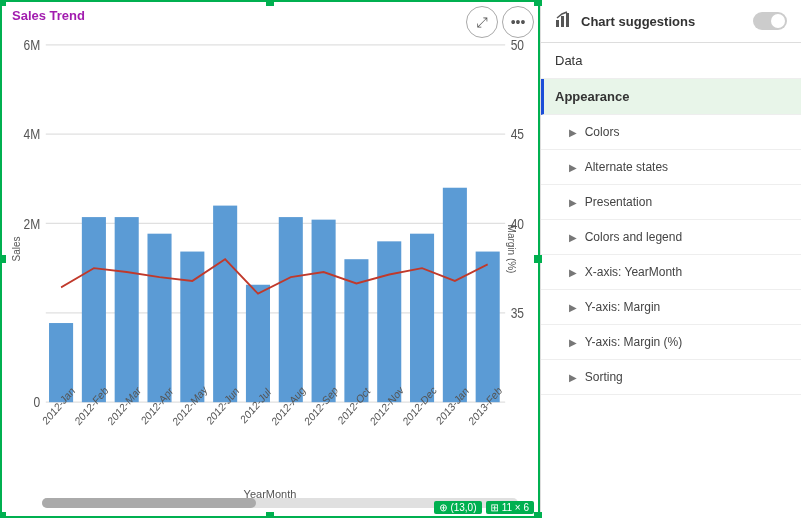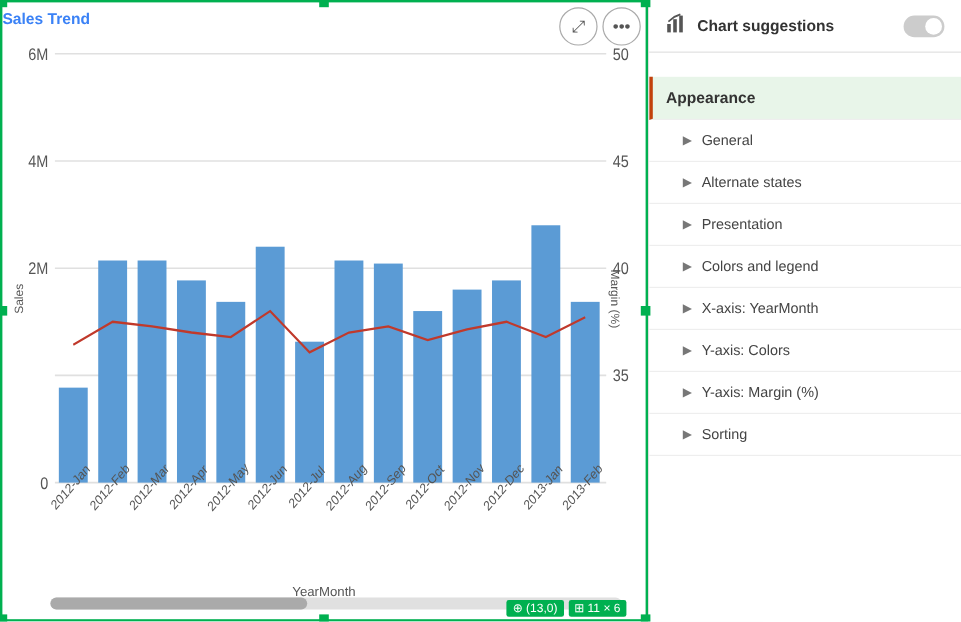--- a/index.html
+++ b/index.html
@@ -10,22 +10,22 @@
       width: 540px;
       height: 518px;
       position: relative;
       border: 2px solid #00b050;
       background: #fff;
     }
 
     .chart-title {
       font-weight: bold;
       font-size: 13px;
-      padding: 6px 0;
-      color: #3b82f6;
+      padding: 6px 10px;
+      color: #a21caf;
     }
 
     
     .chart-toolbar {
       position: absolute;
       top: 4px;
       right: 4px;
       display: flex;
       gap: 4px;
       z-index: 10;
@@ -97,21 +97,21 @@
       width: 45%;
       height: 100%;
       background: #aaa;
       border-radius: 5px;
     }
 
     
     .chart-status {
       position: absolute;
       bottom: 2px;
-      right: 16px;
+      right: 4px;
       display: flex;
       gap: 4px;
       align-items: flex-start;
     }
     .status-badge {
       background: #00b050;
       color: #fff;
       font-size: 10px;
       padding: 1px 5px;
       border-radius: 2px;
@@ -181,24 +181,23 @@
       align-items: center;
       padding: 10px 14px;
       border-bottom: 1px solid #eee;
       cursor: pointer;
       font-size: 13px;
       color: #333;
     }
 
     .menu-item.active {
       background: #e8f5e9;
-      border-left: 3px solid #c2410c;
+      border-left: 3px solid #1d4ed8;
       padding-left: 11px;
       font-weight: 600;
-      margin-top: 20px;
     }
 
     .menu-item.sub {
       padding-left: 28px;
       font-size: 12px;
       color: #444;
     }
 
     .menu-item.sub .chevron {
       margin-right: 8px;
@@ -346,46 +345,49 @@
         </svg>
       </span>
       <span>Chart suggestions</span>
     </div>
     <div class="toggle">
       <div class="toggle-knob"></div>
     </div>
   </div>
 
   <div class="panel-menu">
+    <div class="menu-item">
+      <span>Data</span>
+    </div>
     <div class="menu-item active">
       <span>Appearance</span>
     </div>
     <div class="menu-item sub">
       <span class="chevron">▶</span>
-      <span>General</span>
+      <span>Colors</span>
     </div>
     <div class="menu-item sub">
       <span class="chevron">▶</span>
       <span>Alternate states</span>
     </div>
     <div class="menu-item sub">
       <span class="chevron">▶</span>
       <span>Presentation</span>
     </div>
     <div class="menu-item sub">
       <span class="chevron">▶</span>
       <span>Colors and legend</span>
     </div>
     <div class="menu-item sub">
       <span class="chevron">▶</span>
       <span>X-axis: YearMonth</span>
     </div>
     <div class="menu-item sub">
       <span class="chevron">▶</span>
-      <span>Y-axis: Colors</span>
+      <span>Y-axis: Margin</span>
     </div>
     <div class="menu-item sub">
       <span class="chevron">▶</span>
       <span>Y-axis: Margin (%)</span>
     </div>
     <div class="menu-item sub">
       <span class="chevron">▶</span>
       <span>Sorting</span>
     </div>
   </div>

